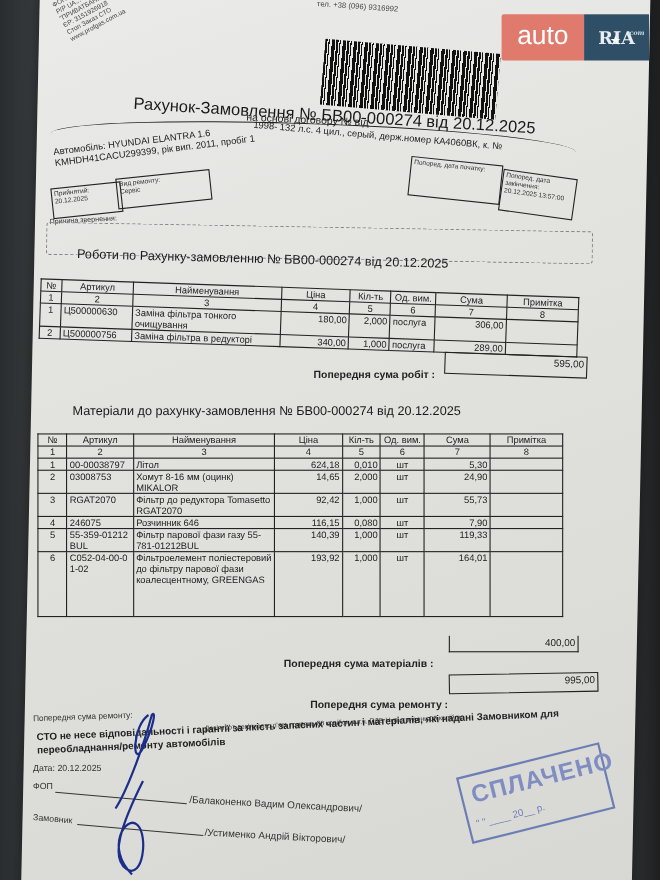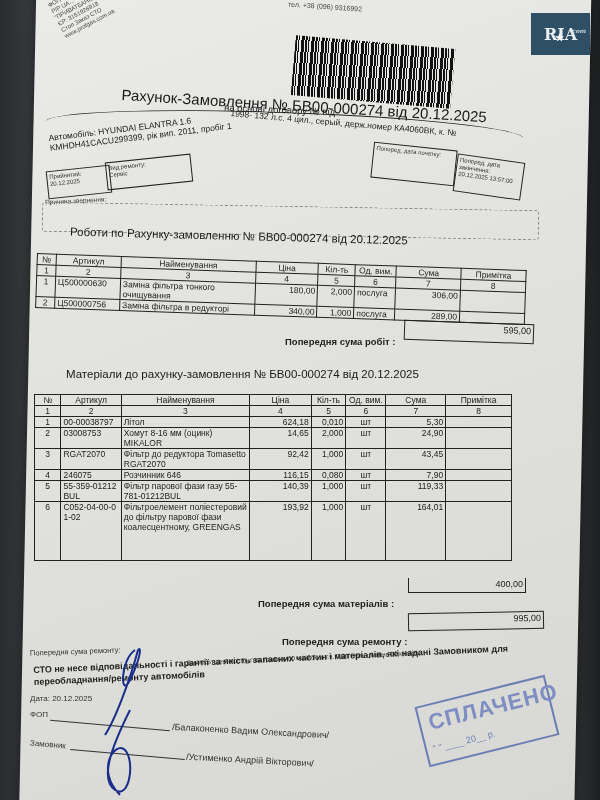--- a/index.html
+++ b/index.html
@@ -59,20 +59,21 @@
       <div>Р/Р UA... </div>
       <div>"ПРИВАТБАНК" м. Київ, номер свідоцтва</div>
       <div>ЄР: 3151926918</div>
       <div>Стоп Заказ СТО</div>
       <div>www.profgas.com.ua</div>
     </div>
   </div>
   <div class="phone">тел. +38 (096) 9316992</div>
 
   <div class="logo">
+    <div class="logo-auto">auto</div>
     <div class="logo-ria">
       <span class="logo-star">★</span>
       <span>RIA</span>
       <span class="logo-com">.com</span>
     </div>
   </div>
 
   <div class="barcode"></div>
 
   <div class="title">Рахунок-Замовлення № БВ00-000274 від 20.12.2025</div>
@@ -195,21 +196,21 @@
       <td class="num">24,90</td>
       <td></td>
     </tr>
     <tr>
       <td class="ctr">3</td>
       <td>RGAT2070</td>
       <td>Фільтр до редуктора Tomasetto RGAT2070</td>
       <td class="num">92,42</td>
       <td class="num">1,000</td>
       <td class="ctr">шт</td>
-      <td class="num">43,45</td>
+      <td class="num">55,73</td>
       <td></td>
     </tr>
     <tr>
       <td class="ctr">4</td>
       <td>246075</td>
       <td>Розчинник 646</td>
       <td class="num">116,15</td>
       <td class="num">0,080</td>
       <td class="ctr">шт</td>
       <td class="num">7,90</td>

